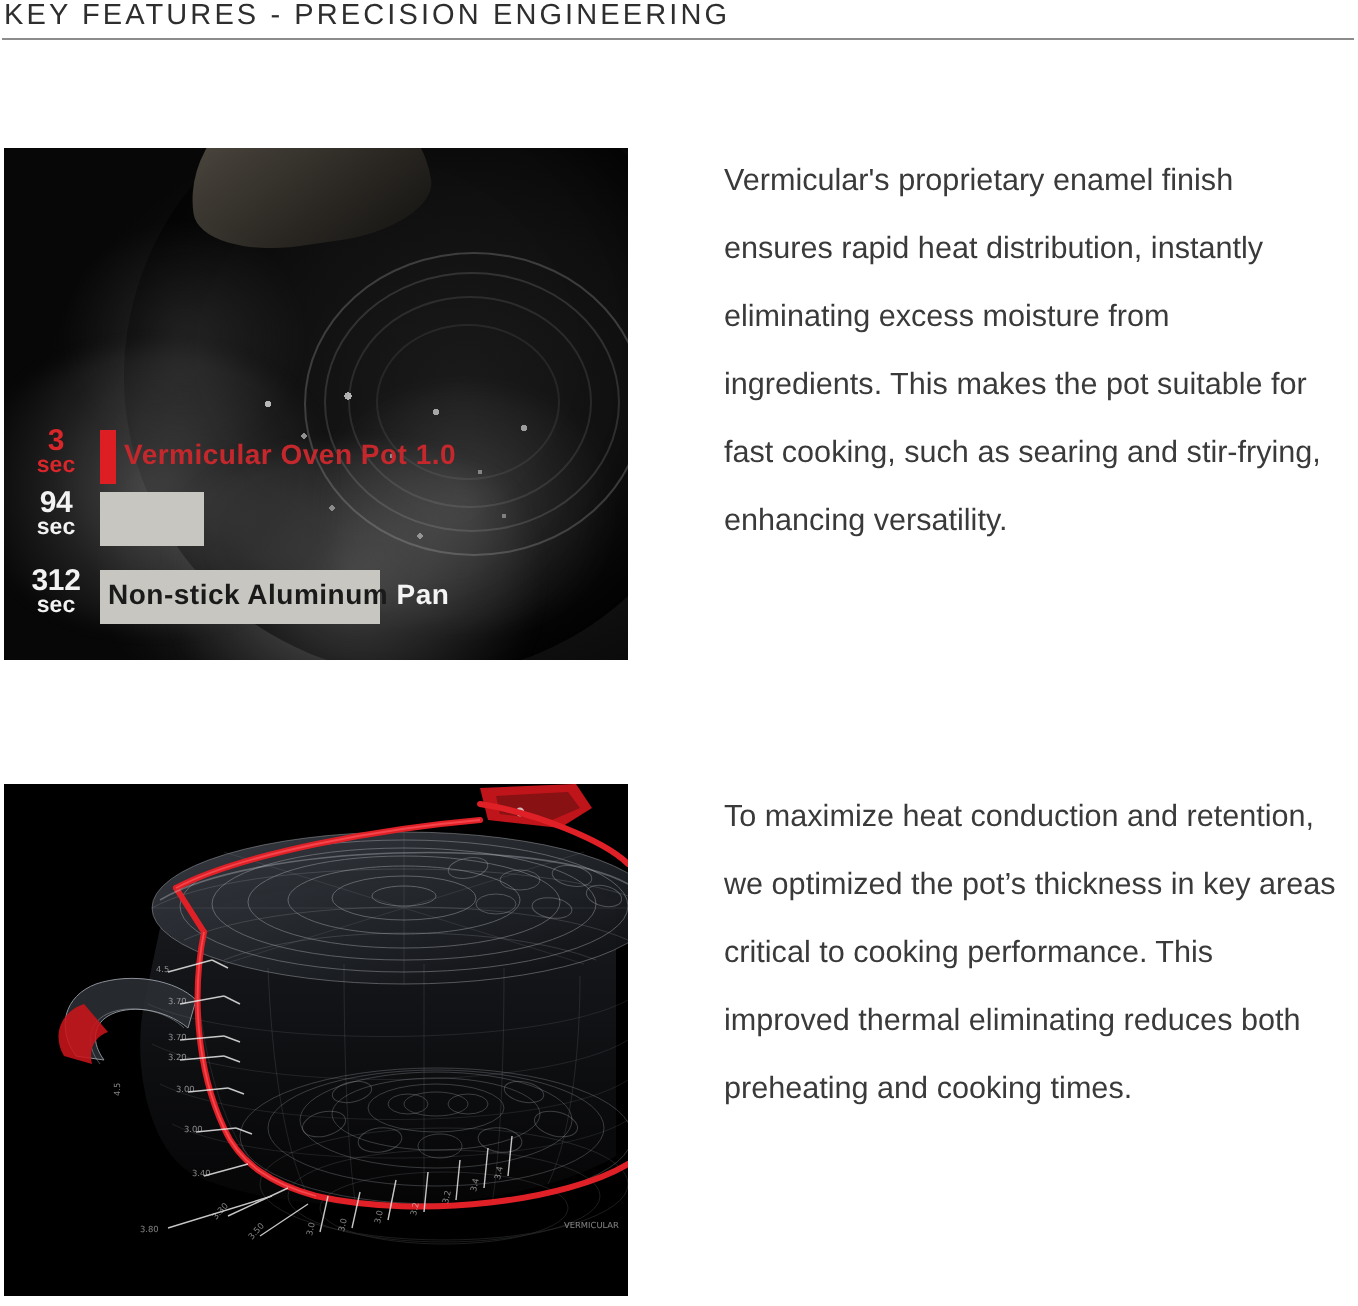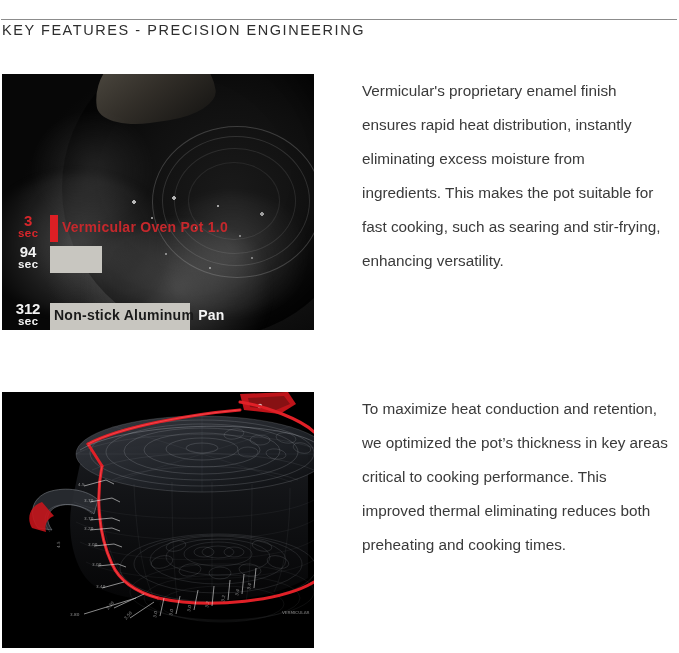--- a/index.html
+++ b/index.html
@@ -26,21 +26,20 @@
   }
   .section-header .title {
     position: absolute;
     left: 2px;
     top: 0px;
     font-size: 14.5px;
     letter-spacing: 1.55px;
     font-weight: 400;
     color: #2e2e2e;
     white-space: nowrap;
-    margin-top: 22px;
   }
   .section-header .rule {
     position: absolute;
     left: 1px;
     top: 19px;
     width: 676px;
     height: 1px;
     background: #8c8c8c;
   }
 
@@ -175,21 +174,20 @@
   .chart-row .tick .num {
     display: block;
     font-size: 15px;
     font-weight: 700;
     letter-spacing: -0.2px;
   }
   .chart-row .tick .unit {
     display: block;
     font-size: 11.5px;
     font-weight: 700;
-    font-family: Liberation Mono, monospace;
   }
   .chart-row .bar {
     position: absolute;
     left: 48px;
     top: 1px;
     height: 27px;
   }
   .chart-row .barlabel {
     position: absolute;
     left: 52px;
@@ -203,21 +201,21 @@
   #chart-row-0 { top: 0px; }
   #chart-row-0 .tick { color: #d8262b; }
   #chart-row-0 .bar { width: 8px; background: #dd1f24; }
   #chart-row-0 .barlabel { left: 60px; color: #c5282c; }
   
   #chart-row-1 { top: 31px; }
   #chart-row-1 .tick { color: #f2f2f2; }
   #chart-row-1 .bar { width: 52px; background: #c8c6c0; }
   #chart-row-1 .barlabel { color: #f4f4f4; }
   
-  #chart-row-2 { top: 88px; }
+  #chart-row-2 { top: 70px; }
   #chart-row-2 .tick { color: #f2f2f2; }
   #chart-row-2 .bar { width: 140px; background: #c8c6c0; }
   #chart-row-2 .barlabel { color: #1a1a1a; }
   #chart-row-2 .barlabel .overflow { color: #f4f4f4; }
 
   
   .cad {
     position: absolute;
     inset: 0;
     background: #000000;

